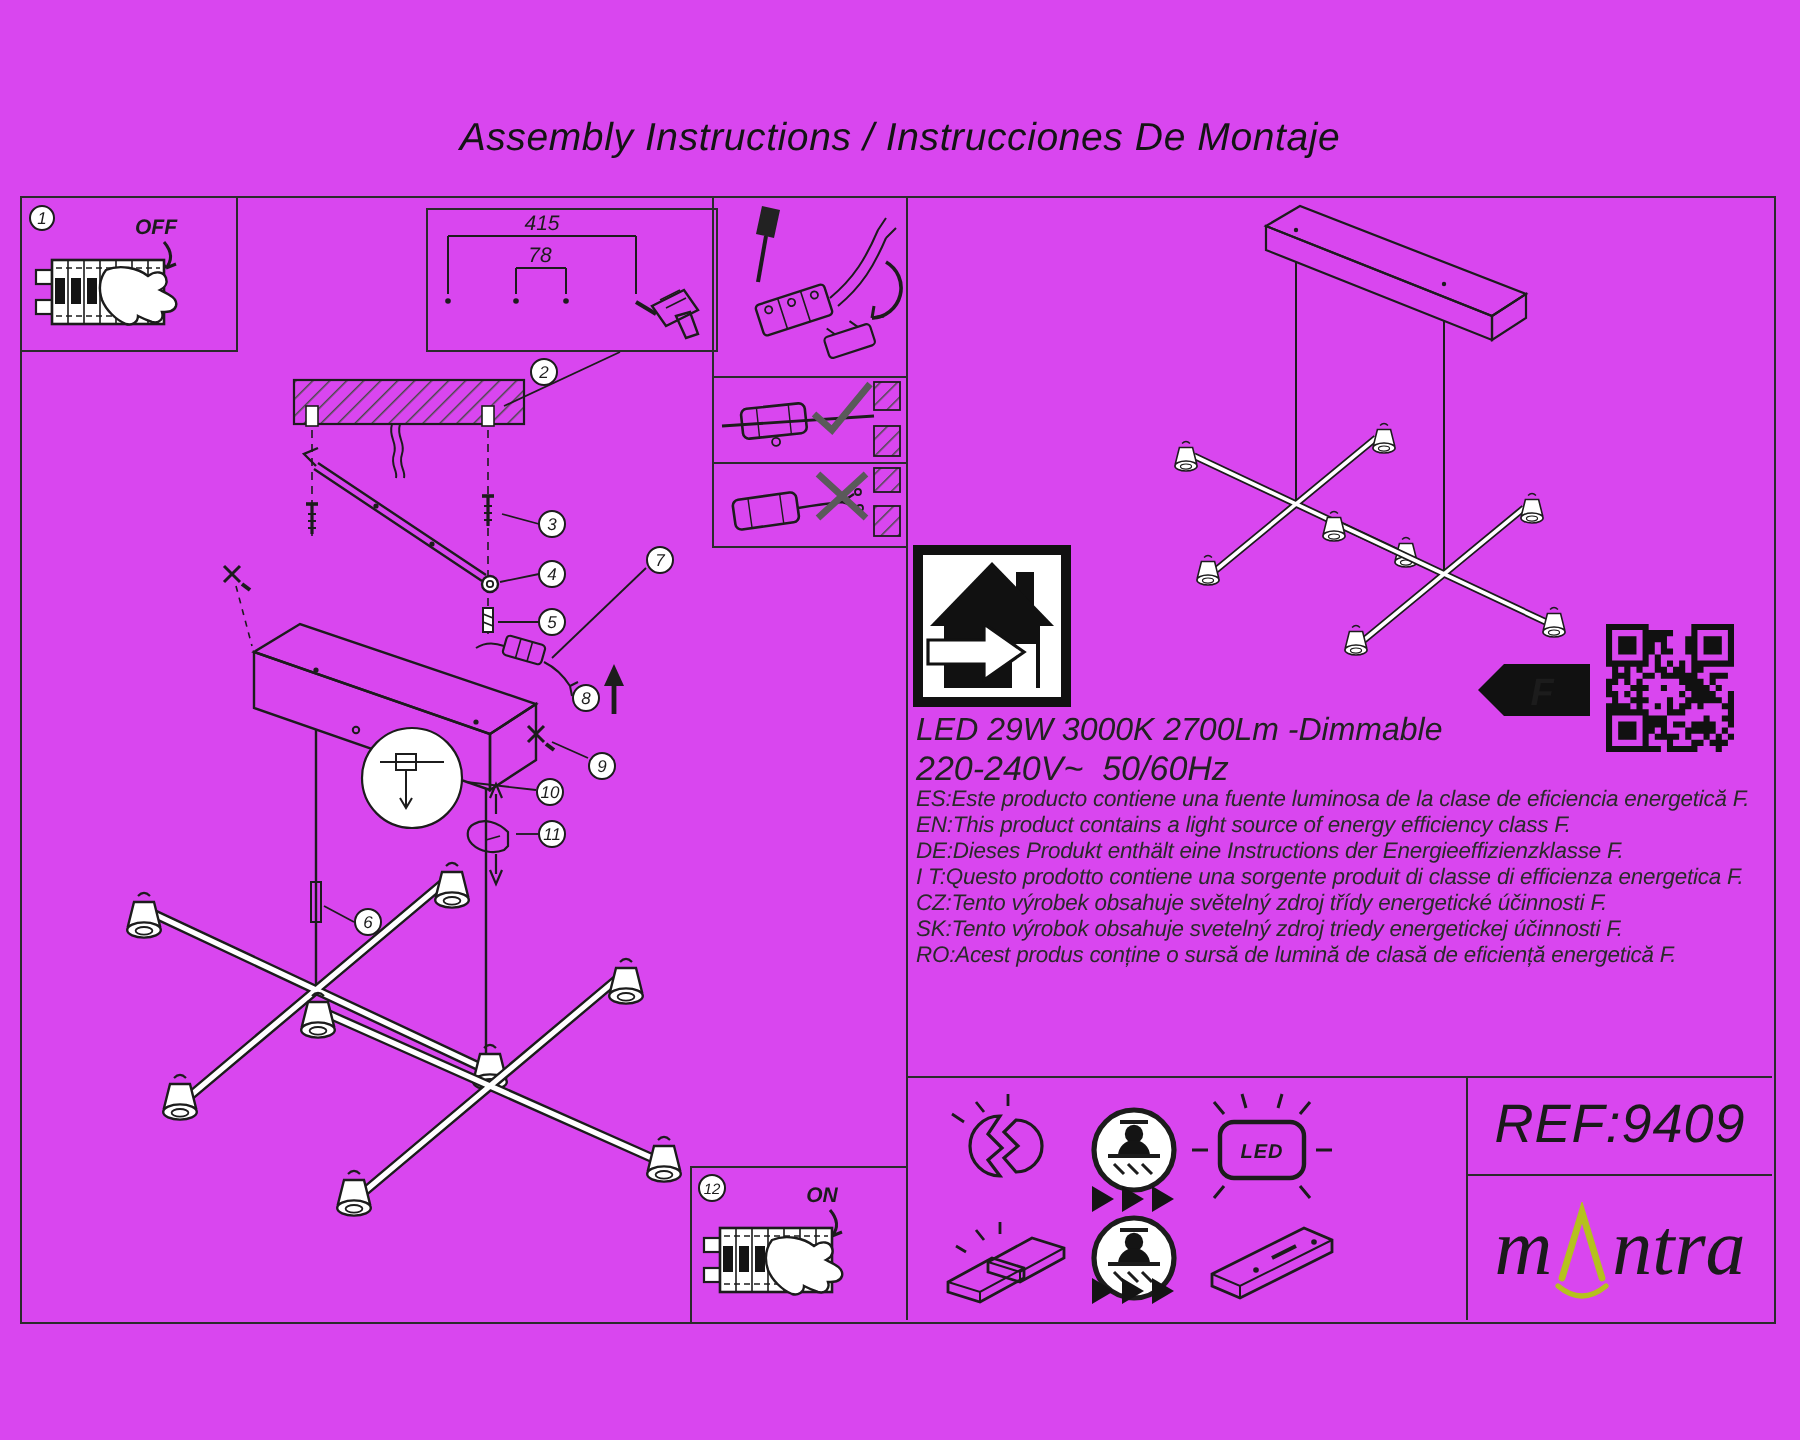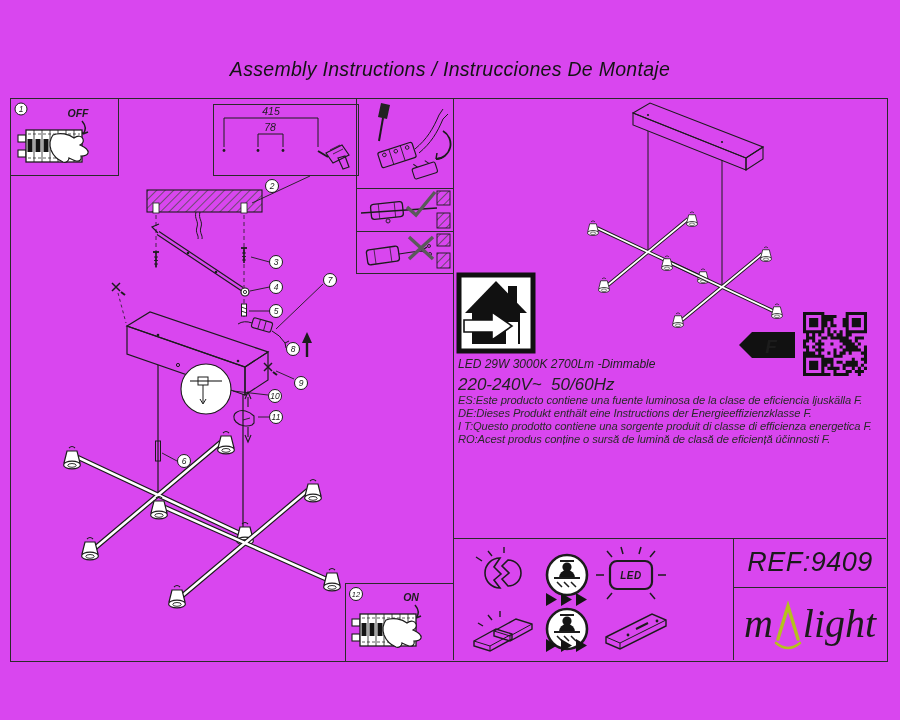--- a/index.html
+++ b/index.html
@@ -11,21 +11,21 @@
   .panel1-box{left:10px;top:98px;width:108px;height:77px;border-right:1.2px solid #2b2b2b;border-bottom:1.2px solid #2b2b2b;}
   .dim-box{left:213px;top:104px;width:144px;height:70px;border:1.1px solid #2b2b2b;}
   .midcol-box{left:356px;top:98px;width:97px;height:175px;border-left:1.2px solid #2b2b2b;border-bottom:1.2px solid #2b2b2b;}
   .midcol-div1{left:356px;top:188px;width:97px;height:0;border-top:1.1px solid #2b2b2b;}
   .midcol-div2{left:356px;top:231px;width:97px;height:0;border-top:1.1px solid #2b2b2b;}
   .main-divider{left:453px;top:98px;width:0;height:562px;border-left:1.2px solid #2b2b2b;}
   .info-divider{left:453px;top:538px;width:433px;height:0;border-top:1.2px solid #2b2b2b;}
   .ref-divider-v{left:733px;top:538px;width:0;height:122px;border-left:1.2px solid #2b2b2b;}
   .ref-divider-h{left:733px;top:587px;width:153px;height:0;border-top:1.2px solid #2b2b2b;}
   .panel12-box{left:345px;top:583px;width:108px;height:77px;border-top:1.2px solid #2b2b2b;border-left:1.2px solid #2b2b2b;}
-  .spec1{left:458px;top:357px;font-size:12px;color:#222;}
+  .spec1{left:458px;top:357px;font-size:16px;color:#222;}
   .spec2{left:458px;top:375px;font-size:17px;color:#222;white-space:pre;}
   .langs{left:458px;top:394px;width:426px;font-size:11.2px;line-height:13.0px;color:#2a2a2a;letter-spacing:-0.1px;}
   .ref-cell{left:734px;top:538px;width:152px;height:49px;display:flex;align-items:center;justify-content:center;
             font-size:27px;color:#1a1a1a;letter-spacing:.5px;text-align:right;}
   .brand-cell{left:734px;top:588px;width:152px;height:70px;display:flex;align-items:center;justify-content:center;
               font-family:"Liberation Serif",serif;font-size:40px;color:#1b1b1b;}
   .brand-cell .caret{display:inline-block;margin:10px 1px 0 1px;}
   svg{display:block;}
   svg text{font-family:"Liberation Sans",sans-serif;fill:#1c1c1c;}
   .stroke{stroke:#1c1c1c;fill:none;}
@@ -342,24 +342,27 @@
     <rect x="52" y="14" width="9" height="18" fill="#111"></rect>
     <polygon points="40,9 9,41 71,41" fill="#111"></polygon>
     <rect x="16" y="38" width="48" height="34" fill="#111"></rect>
     <rect x="50" y="50" width="12" height="22" fill="#fff"></rect>
     <polygon points="8,48 36,48 36,40 56,54 36,68 36,60 8,60" fill="#fff" stroke="#111" stroke-width="1.6"></polygon>
   </svg>
 
   <div class="abs spec1">LED 29W 3000K 2700Lm -Dimmable</div>
   <div class="abs spec2">220-240V~  50/60Hz</div>
   <div class="abs langs">
-    <div>ES:Este producto contiene una fuente luminosa de la clase de eficiencia ljuskälla F.</div>
+    <div>ES:Este producto contiene una fuente luminosa de la clase de eficiencia energetică F.</div>
+    <div>EN:This product contains a light source of energy efficiency class F.</div>
     <div>DE:Dieses Produkt enthält eine Instructions der Energieeffizienzklasse F.</div>
     <div>I T:Questo prodotto contiene una sorgente produit di classe di efficienza energetica F.</div>
-    <div>RO:Acest produs conține o sursă de lumină de clasă de eficiență účinnosti F.</div>
+    <div>CZ:Tento výrobek obsahuje světelný zdroj třídy energetické účinnosti F.</div>
+    <div>SK:Tento výrobok obsahuje svetelný zdroj triedy energetickej účinnosti F.</div>
+    <div>RO:Acest produs conține o sursă de lumină de clasă de eficiență energetică F.</div>
   </div>
 
   <svg class="abs" style="left:738px;top:331px;" width="58" height="28" viewBox="0 0 58 28">
     <polygon points="57,1 14,1 1,14 14,27 57,27" fill="#111"></polygon>
     <text x="33" y="21.5" text-anchor="middle" font-size="19" font-weight="bold" fill="#fff">F</text>
   </svg>
 
   <svg class="abs" style="left:803px;top:312px;" width="64" height="64" viewBox="0 0 63 63">
     <path id="qr-code" fill="#111" d="M0,0h3v3h-3zM3,0h3v3h-3zM6,0h3v3h-3zM9,0h3v3h-3zM12,0h3v3h-3zM15,0h3v3h-3zM18,0h3v3h-3zM42,0h3v3h-3zM45,0h3v3h-3zM48,0h3v3h-3zM51,0h3v3h-3zM54,0h3v3h-3zM57,0h3v3h-3zM60,0h3v3h-3zM0,3h3v3h-3zM18,3h3v3h-3zM21,3h3v3h-3zM24,3h3v3h-3zM27,3h3v3h-3zM30,3h3v3h-3zM42,3h3v3h-3zM60,3h3v3h-3zM0,6h3v3h-3zM6,6h3v3h-3zM9,6h3v3h-3zM12,6h3v3h-3zM18,6h3v3h-3zM21,6h3v3h-3zM24,6h3v3h-3zM27,6h3v3h-3zM39,6h3v3h-3zM42,6h3v3h-3zM48,6h3v3h-3zM51,6h3v3h-3zM54,6h3v3h-3zM60,6h3v3h-3zM0,9h3v3h-3zM6,9h3v3h-3zM9,9h3v3h-3zM12,9h3v3h-3zM18,9h3v3h-3zM21,9h3v3h-3zM27,9h3v3h-3zM39,9h3v3h-3zM42,9h3v3h-3zM48,9h3v3h-3zM51,9h3v3h-3zM54,9h3v3h-3zM60,9h3v3h-3zM0,12h3v3h-3zM6,12h3v3h-3zM9,12h3v3h-3zM12,12h3v3h-3zM18,12h3v3h-3zM21,12h3v3h-3zM27,12h3v3h-3zM30,12h3v3h-3zM39,12h3v3h-3zM42,12h3v3h-3zM48,12h3v3h-3zM51,12h3v3h-3zM54,12h3v3h-3zM60,12h3v3h-3zM0,15h3v3h-3zM18,15h3v3h-3zM24,15h3v3h-3zM42,15h3v3h-3zM60,15h3v3h-3zM0,18h3v3h-3zM3,18h3v3h-3zM6,18h3v3h-3zM9,18h3v3h-3zM12,18h3v3h-3zM15,18h3v3h-3zM18,18h3v3h-3zM24,18h3v3h-3zM30,18h3v3h-3zM36,18h3v3h-3zM42,18h3v3h-3zM45,18h3v3h-3zM48,18h3v3h-3zM51,18h3v3h-3zM54,18h3v3h-3zM57,18h3v3h-3zM60,18h3v3h-3zM3,21h3v3h-3zM9,21h3v3h-3zM15,21h3v3h-3zM24,21h3v3h-3zM27,21h3v3h-3zM33,21h3v3h-3zM36,21h3v3h-3zM42,21h3v3h-3zM45,21h3v3h-3zM3,24h3v3h-3zM6,24h3v3h-3zM9,24h3v3h-3zM18,24h3v3h-3zM21,24h3v3h-3zM27,24h3v3h-3zM30,24h3v3h-3zM33,24h3v3h-3zM36,24h3v3h-3zM39,24h3v3h-3zM42,24h3v3h-3zM51,24h3v3h-3zM54,24h3v3h-3zM57,24h3v3h-3zM0,27h3v3h-3zM3,27h3v3h-3zM9,27h3v3h-3zM15,27h3v3h-3zM36,27h3v3h-3zM39,27h3v3h-3zM42,27h3v3h-3zM45,27h3v3h-3zM51,27h3v3h-3zM0,30h3v3h-3zM12,30h3v3h-3zM15,30h3v3h-3zM18,30h3v3h-3zM27,30h3v3h-3zM39,30h3v3h-3zM42,30h3v3h-3zM45,30h3v3h-3zM48,30h3v3h-3zM54,30h3v3h-3zM0,33h3v3h-3zM3,33h3v3h-3zM9,33h3v3h-3zM15,33h3v3h-3zM36,33h3v3h-3zM42,33h3v3h-3zM45,33h3v3h-3zM48,33h3v3h-3zM51,33h3v3h-3zM60,33h3v3h-3zM3,36h3v3h-3zM12,36h3v3h-3zM15,36h3v3h-3zM18,36h3v3h-3zM30,36h3v3h-3zM39,36h3v3h-3zM42,36h3v3h-3zM45,36h3v3h-3zM48,36h3v3h-3zM51,36h3v3h-3zM54,36h3v3h-3zM60,36h3v3h-3zM0,39h3v3h-3zM3,39h3v3h-3zM6,39h3v3h-3zM9,39h3v3h-3zM15,39h3v3h-3zM24,39h3v3h-3zM30,39h3v3h-3zM36,39h3v3h-3zM39,39h3v3h-3zM45,39h3v3h-3zM57,39h3v3h-3zM60,39h3v3h-3zM0,42h3v3h-3zM3,42h3v3h-3zM6,42h3v3h-3zM9,42h3v3h-3zM12,42h3v3h-3zM15,42h3v3h-3zM18,42h3v3h-3zM30,42h3v3h-3zM33,42h3v3h-3zM36,42h3v3h-3zM60,42h3v3h-3zM0,45h3v3h-3zM18,45h3v3h-3zM21,45h3v3h-3zM24,45h3v3h-3zM27,45h3v3h-3zM48,45h3v3h-3zM57,45h3v3h-3zM60,45h3v3h-3zM0,48h3v3h-3zM6,48h3v3h-3zM9,48h3v3h-3zM12,48h3v3h-3zM18,48h3v3h-3zM21,48h3v3h-3zM24,48h3v3h-3zM27,48h3v3h-3zM33,48h3v3h-3zM36,48h3v3h-3zM42,48h3v3h-3zM45,48h3v3h-3zM48,48h3v3h-3zM51,48h3v3h-3zM60,48h3v3h-3zM0,51h3v3h-3zM6,51h3v3h-3zM9,51h3v3h-3zM12,51h3v3h-3zM18,51h3v3h-3zM21,51h3v3h-3zM27,51h3v3h-3zM39,51h3v3h-3zM42,51h3v3h-3zM45,51h3v3h-3zM48,51h3v3h-3zM51,51h3v3h-3zM57,51h3v3h-3zM0,54h3v3h-3zM6,54h3v3h-3zM9,54h3v3h-3zM12,54h3v3h-3zM18,54h3v3h-3zM24,54h3v3h-3zM27,54h3v3h-3zM30,54h3v3h-3zM33,54h3v3h-3zM39,54h3v3h-3zM48,54h3v3h-3zM54,54h3v3h-3zM60,54h3v3h-3zM0,57h3v3h-3zM18,57h3v3h-3zM30,57h3v3h-3zM42,57h3v3h-3zM45,57h3v3h-3zM51,57h3v3h-3zM54,57h3v3h-3zM57,57h3v3h-3zM0,60h3v3h-3zM3,60h3v3h-3zM6,60h3v3h-3zM9,60h3v3h-3zM12,60h3v3h-3zM15,60h3v3h-3zM18,60h3v3h-3zM21,60h3v3h-3zM24,60h3v3h-3zM30,60h3v3h-3zM33,60h3v3h-3zM36,60h3v3h-3zM39,60h3v3h-3zM42,60h3v3h-3zM54,60h3v3h-3z"></path>
   </svg>
@@ -403,21 +406,21 @@
     </g>
   </svg>
 
   <div class="abs ref-cell">REF:9409</div>
   <div class="abs brand-cell">
     <span>m</span>
     <svg class="caret" width="28" height="54" viewBox="0 0 28 54">
       <path d="M4,38 L14,5 L24,38" fill="none" stroke="#b5c11e" stroke-width="3.4" stroke-linecap="round"></path>
       <path d="M2,42 Q14,52 26,42" fill="none" stroke="#b5c11e" stroke-width="2.6" stroke-linecap="round"></path>
     </svg>
-    <span>light</span>
+    <span>ntra</span>
   </div>
 
   <svg class="abs" style="left:347px;top:585px;" width="102" height="72" viewBox="0 0 102 72">
     <g transform="translate(9,9)">
       <circle r="6.5" fill="#fff" stroke="#1c1c1c"></circle>
       <text text-anchor="middle" dy="2.8" font-size="7.5">12</text>
     </g>
     <text x="64" y="16" text-anchor="middle" font-size="10.5" font-weight="bold">ON</text>
     <path d="M68,20 q6,7 1,13 M69,33 l-3,-4 M69,33 l5,-2" class="stroke" stroke-width="1.5"></path>
     <use href="#breaker" transform="translate(5,29)"></use>

